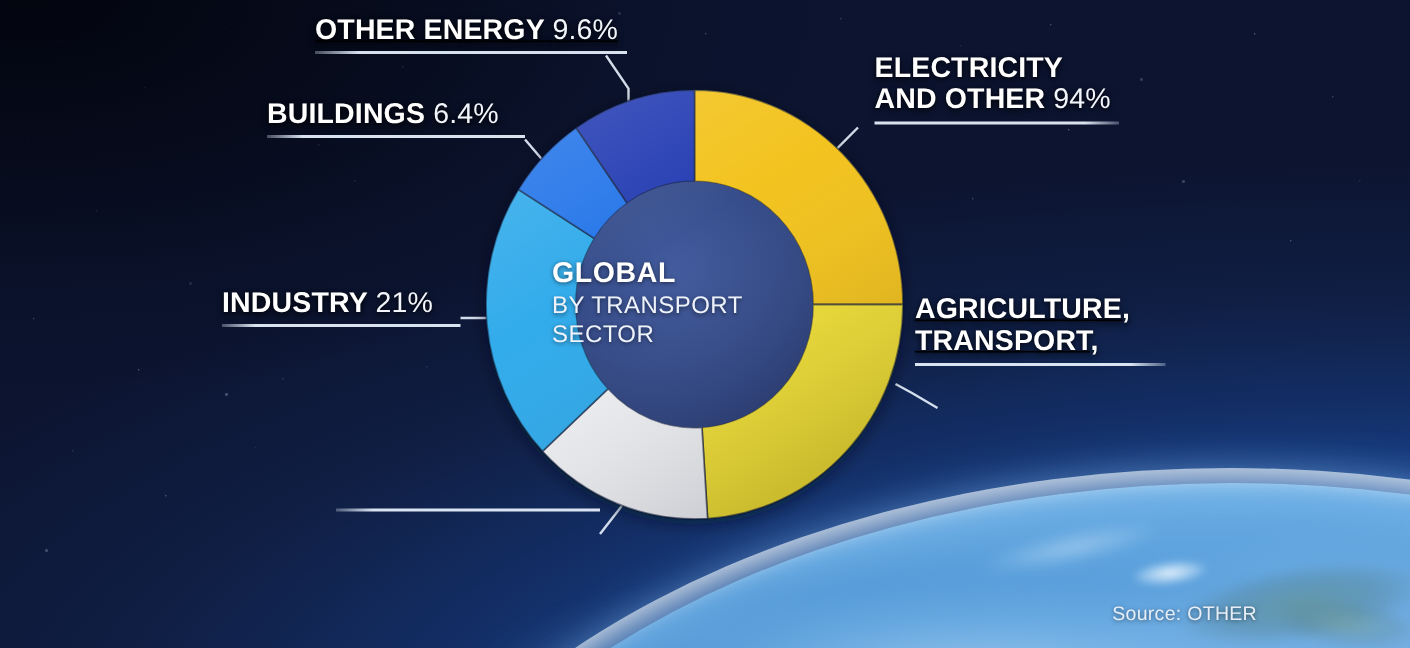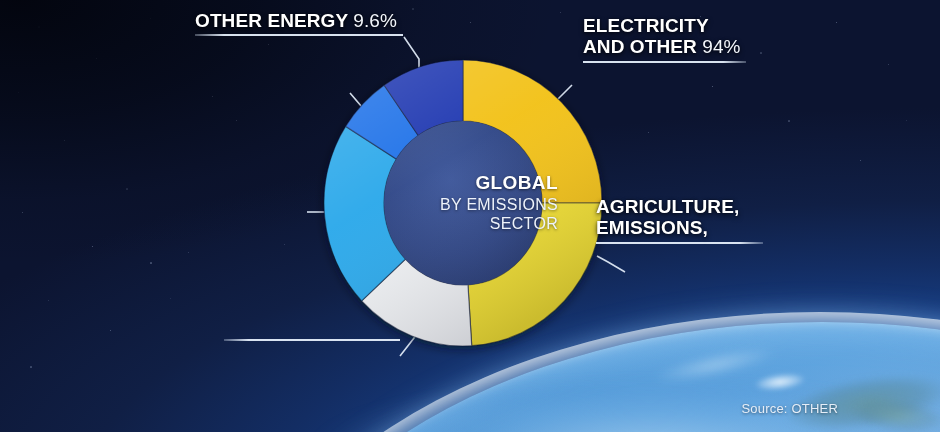--- a/index.html
+++ b/index.html
@@ -101,21 +101,21 @@
     height: 286px;
   }
   #donut-svg { position: absolute; inset: 0; overflow: visible; }
 
   .center-text {
     position: absolute;
     left: 50%;
     top: 50%;
     transform: translate(-50%, -50%);
     width: 190px;
-    text-align: right;
+    text-align: left;
     line-height: 1.1;
     pointer-events: none;
   }
   .center-title {
     font-size: 19px;
     font-weight: bold;
     color: #ffffff;
     letter-spacing: 0.4px;
     text-shadow: 0 1px 3px rgba(0,0,0,0.55);
   }
@@ -252,49 +252,63 @@
           <path d="M 37.67336078842378 240.89023614780245 A 139 143 0 0 1 21.638418355219883 66.37676831800351 L 72.2980938853408 99.0622028117223 A 79 82 0 0 0 81.41147843370848 199.13286268615246 Z" fill="#29A8EA" stroke="rgba(12,22,48,0.55)" stroke-width="1.2"></path>
           <path d="M 21.638418355219883 66.37676831800351 A 139 143 0 0 1 60.14961607138086 25.23483853913487 L 94.18575301898625 75.47032699446895 A 79 82 0 0 0 72.2980938853408 99.0622028117223 Z" fill="#1E6FE8" stroke="rgba(12,22,48,0.55)" stroke-width="1.2"></path>
           <path d="M 60.14961607138086 25.23483853913487 A 139 143 0 0 1 138.99999999999997 0 L 138.99999999999997 61 A 79 82 0 0 0 94.18575301898625 75.47032699446895 Z" fill="#1C35B0" stroke="rgba(12,22,48,0.55)" stroke-width="1.2"></path>
         </g>
       <ellipse cx="139" cy="143" rx="79" ry="82" fill="url(#holeGrad)"></ellipse>
       <ellipse cx="139" cy="143" rx="139" ry="143" fill="url(#shineGrad)" pointer-events="none"></ellipse>
     </svg>
 
     <div class="center-text">
       <div class="center-title">GLOBAL</div>
-      <div class="center-sub">BY EMISSIONS</div>
+      <div class="center-sub">BY TRANSPORT</div>
       <div class="center-sub">SECTOR</div>
     </div>
   </div>
 
-  <div class="callout left" style="left:195px; top:10px;">
+  <div class="callout left" style="left:210px; top:10px;text-decoration:underline;">
     <div class="ctext">
       <span>OTHER ENERGY</span>
       <span class="cpct">9.6%</span>
     </div>
     <div class="rule" style="width:208px;"></div>
   </div>
 
-
+  <div class="callout left" style="left:178px; top:66px;">
+    <div class="ctext">
+      <span>BUILDINGS</span>
+      <span class="cpct">6.4%</span>
+    </div>
+    <div class="rule" style="width:172px;"></div>
+  </div>
+
+  <div class="callout left" style="left:148px; top:192px;">
+    <div class="ctext">
+      <span>INDUSTRY</span>
+      <span class="cpct">21%</span>
+    </div>
+    <div class="rule" style="width:159px;"></div>
+  </div>
 
   <div class="callout left" style="left:224px; top:336px;">
     <div class="rule" style="width:176px;"></div>
   </div>
 
-  <div class="callout right" style="left:583px; top:15px;">
+  <div class="callout right" style="left:583px; top:35px;">
     <div class="ctext">ELECTRICITY</div>
     <div class="ctext">
       <span>AND OTHER</span>
       <span class="cpct">94%</span>
     </div>
     <div class="rule" style="width:163px;"></div>
   </div>
 
-  <div class="callout right" style="left:596px; top:196px;">
+  <div class="callout right" style="left:610px; top:196px;text-decoration:underline;">
     <div class="ctext">AGRICULTURE,</div>
-    <div class="ctext">EMISSIONS,</div>
+    <div class="ctext">TRANSPORT,</div>
     <div class="rule" style="width:167px;"></div>
   </div>
 
   <div id="source-credit">Source: OTHER</div>
 
 </div>
 
 </body></html>

